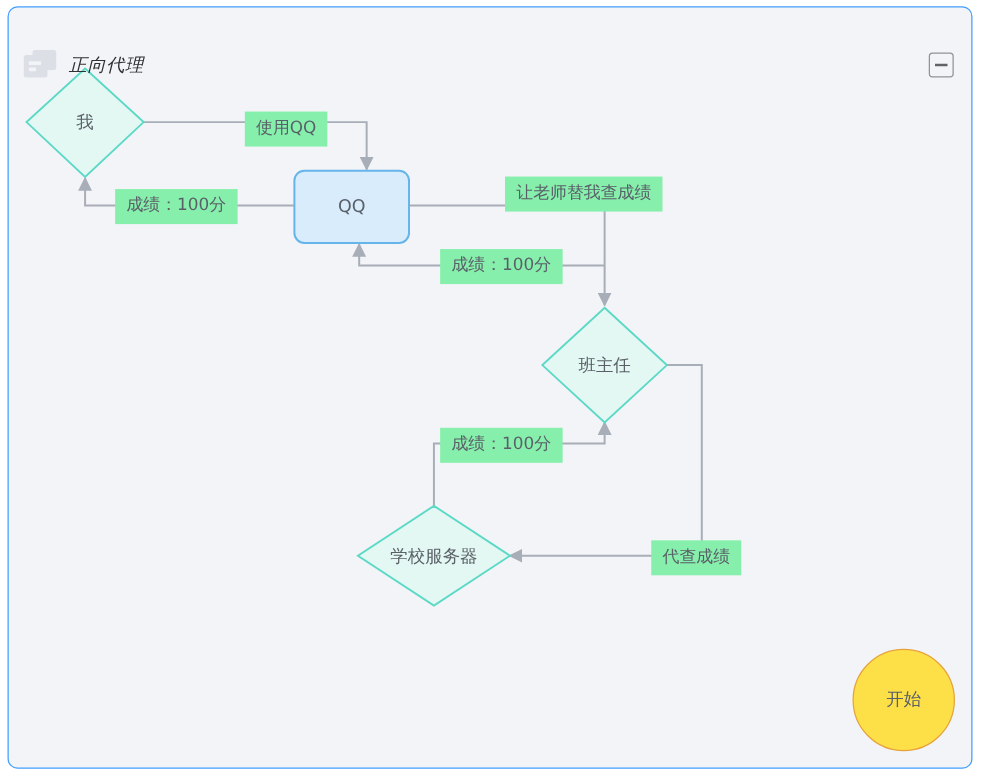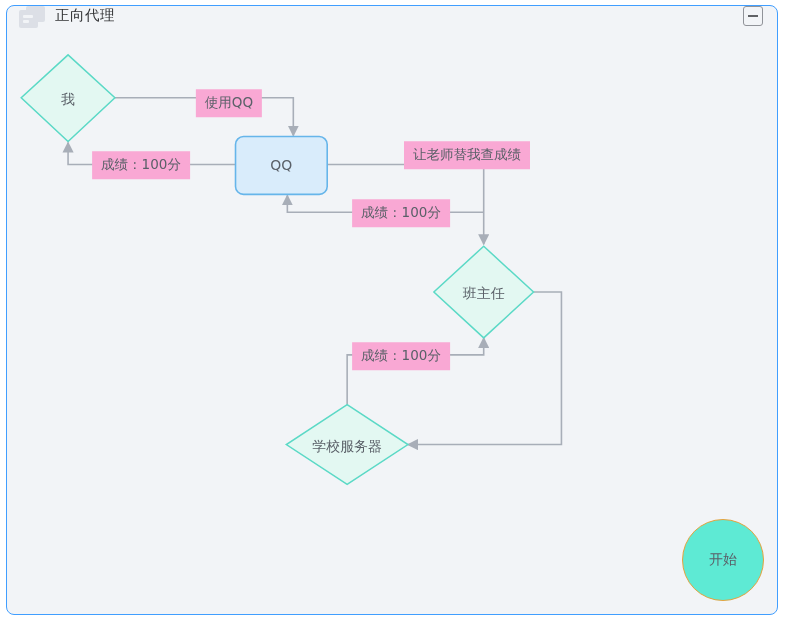--- a/index.html
+++ b/index.html
@@ -25,29 +25,30 @@
     background: #f2f4f7;
     border: 1.5px solid #409eff;
     border-radius: 8px;
     overflow: hidden;
   }
 
   
   #panel-header {
     position: absolute;
     left: 0;
-    top: 0;
+    top: 12px;
     width: 100%;
     height: 44px;
     display: flex;
-    align-items: flex-start;
+    align-items: flex-end;
     padding: 0 14px 0 12px;
     box-sizing: border-box;
     z-index: 40;
     pointer-events: none;
+    font-style: italic;
   }
   #panel-header > * { pointer-events: auto; }
 
   .hdr-icon {
     width: 26px;
     height: 22px;
     position: relative;
     flex: 0 0 auto;
     margin-right: 10px;
   }
@@ -130,41 +131,41 @@
     font-size: 14px;
     fill: #5a6068;
     text-anchor: middle;
     dominant-baseline: central;
     user-select: none;
   }
 
   
   .edge-label {
     position: absolute;
-    background: #f9a8d4;
+    background: #86efac;
     color: #5a6068;
     font-size: 13.5px;
     line-height: 1;
     padding: 7px 9px;
     white-space: nowrap;
     transform: translate(-50%, -50%);
     z-index: 20;
     user-select: none;
   }
 
   
   #start-button {
     position: absolute;
     width: 82px;
     height: 82px;
     left: 675px;
     top: 513px;
     box-sizing: border-box;
     border-radius: 50%;
-    background: #5eead4;
+    background: #fde047;
     border: 1.5px solid #e6a23c;
     color: #5a6068;
     font-size: 14px;
     display: flex;
     align-items: center;
     justify-content: center;
     cursor: pointer;
     z-index: 30;
     user-select: none;
   }
@@ -228,18 +229,19 @@
   </svg>
 
   <div class="edge-label" style="left:222px; top:97px;">使用QQ</div>
 
   <div class="edge-label" style="left:134px; top:159px;">成绩：100分</div>
 
   <div class="edge-label" style="left:460px; top:149px;">让老师替我查成绩</div>
 
   <div class="edge-label" style="left:394px; top:207px;">成绩：100分</div>
 
+  <div class="edge-label" style="left:550px; top:440px;">代查成绩</div>
 
   <div class="edge-label" style="left:394px; top:350px;">成绩：100分</div>
 
   <div id="start-button">开始</div>
 
 </div>
 
 </body></html>

